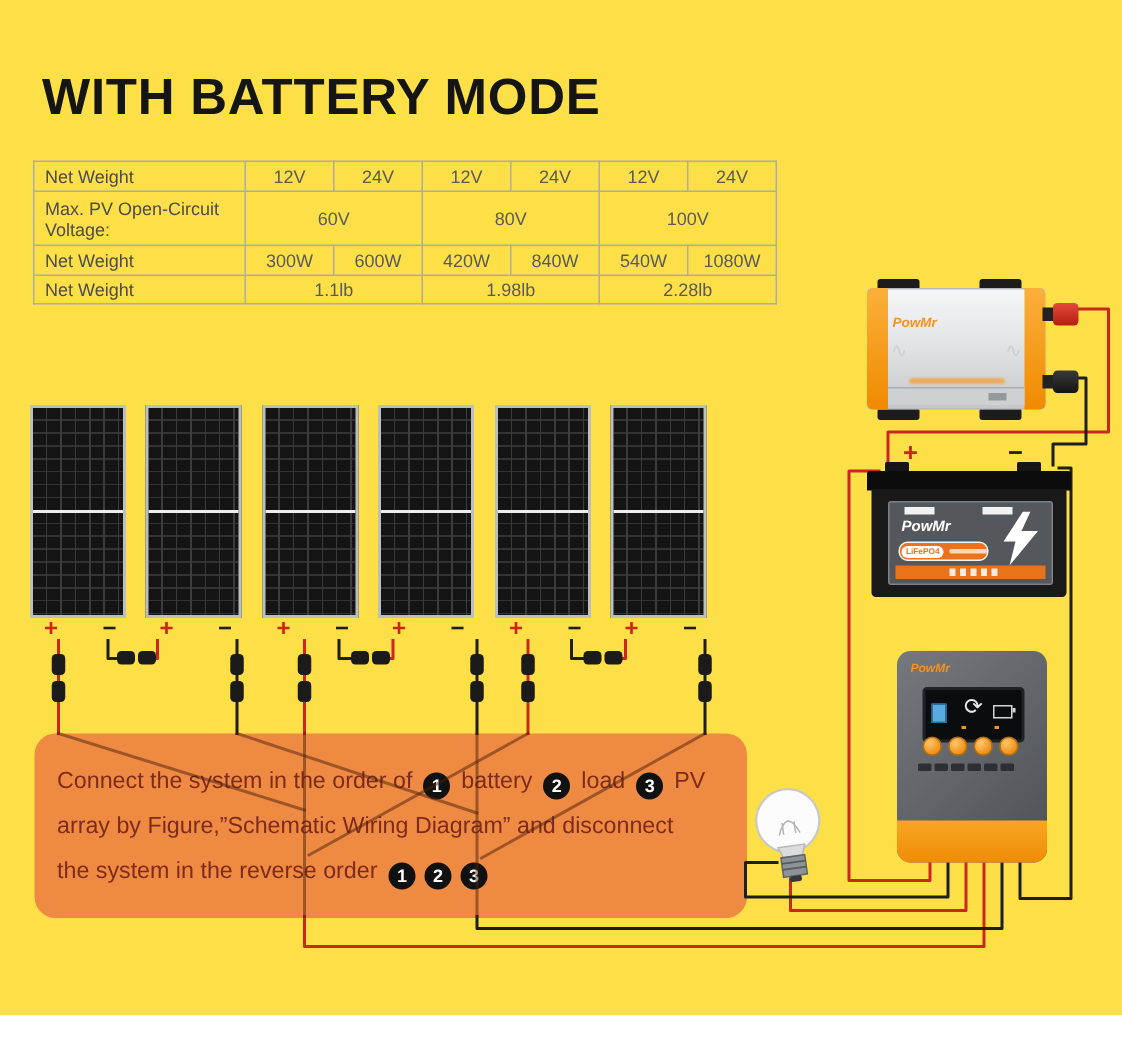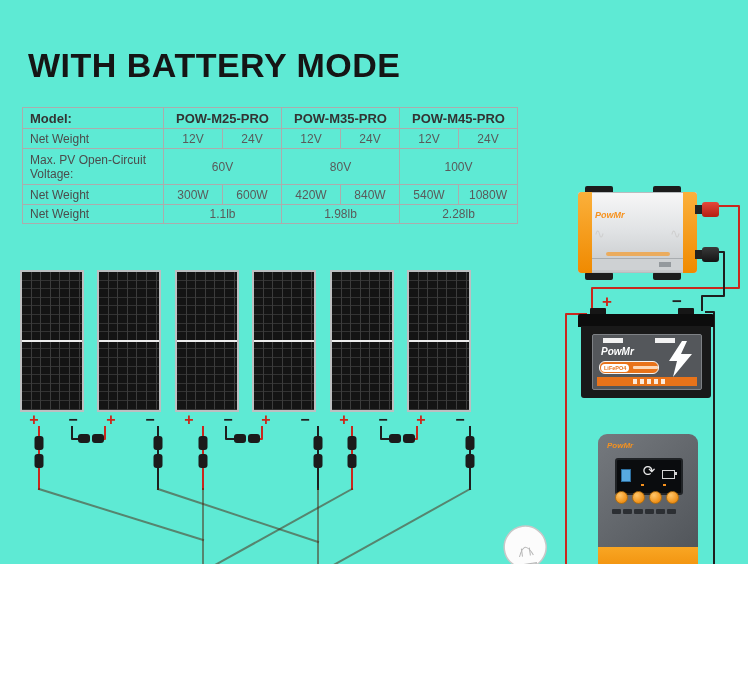--- a/index.html
+++ b/index.html
@@ -1,16 +1,16 @@
 <!DOCTYPE html>
 <html><head>
 <meta charset="utf-8">
 <style>
   html,body{margin:0;padding:0;background:#fff;}
-  .stage{position:relative;width:748px;height:564px;background:#5eead4;overflow:hidden;
+  .stage{position:relative;width:748px;height:677px;background:#fde047;overflow:hidden;
          font-family:"Liberation Sans",sans-serif;}
   
   .title{position:absolute;left:28px;top:46px;font-size:34px;font-weight:700;
          color:#151515;letter-spacing:.5px;}
   
   table.spec{position:absolute;left:22px;top:107px;border-collapse:collapse;
              table-layout:fixed;width:496px;}
   table.spec td{border:1px solid #ACACAC;font-size:12px;color:#5a5a5a;
                 text-align:center;padding:1px 2px;overflow:hidden;}
   table.spec td.lbl{text-align:left;padding-left:7px;width:131px;color:#4c4c4c;}
@@ -117,26 +117,20 @@
 </style>
 </head>
 <body>
 
 <div class="stage">
 
   <div class="title">WITH BATTERY MODE</div>
 
   <table class="spec">
     <tbody id="spec-body">
-        <tr class="r0 bold">
-          <td class="lbl">Model:</td>
-          <td colspan="2">POW-M25-PRO</td>
-          <td colspan="2">POW-M35-PRO</td>
-          <td colspan="2">POW-M45-PRO</td>
-        </tr>
         <tr class="r1">
           <td class="lbl">Net Weight</td>
           <td>12V</td>
           <td>24V</td>
           <td>12V</td>
           <td>24V</td>
           <td>12V</td>
           <td>24V</td>
         </tr>
         <tr class="r2">
@@ -255,20 +249,23 @@
       <line x1="523" y1="548" x2="523" y2="556" stroke="#b5b5b5" stroke-width="1"></line>
       <line x1="531" y1="548" x2="531" y2="556" stroke="#b5b5b5" stroke-width="1"></line>
       <path d="M518,564 L536,564 L533,572 L521,572 Z" fill="#dcdcdc" stroke="#b8b8b8" stroke-width="1"></path>
       <rect x="519" y="571" width="16" height="13" fill="#8d9296" stroke="#5f6468" stroke-width="1"></rect>
       <line x1="519" y1="575" x2="535" y2="575" stroke="#565b60" stroke-width="1.2"></line>
       <line x1="519" y1="579" x2="535" y2="579" stroke="#565b60" stroke-width="1.2"></line>
       <rect x="523" y="584" width="8" height="4" rx="1.5" fill="#33383c"></rect>
     </g>
   </svg>
 
+  <div class="note">
+    <p id="note-text">Connect the system in the order of <span class="badge">1</span> battery <span class="badge">2</span> load <span class="badge">3</span> PV<br>array by Figure,”Schematic Wiring Diagram” and disconnect<br>the system in the reverse order <span class="badge">1</span><span class="badge">2</span><span class="badge">3</span></p>
+  </div>
 
   <div class="inverter">
     <div class="foot" style="left:10px;top:3px"></div>
     <div class="foot" style="left:78px;top:3px"></div>
     <div class="foot" style="left:10px;top:89px"></div>
     <div class="foot" style="left:78px;top:89px"></div>
     <div class="inv-body">
       <div class="inv-cap l"></div>
       <div class="inv-cap r"></div>
       <div class="inv-brand">PowMr</div>

